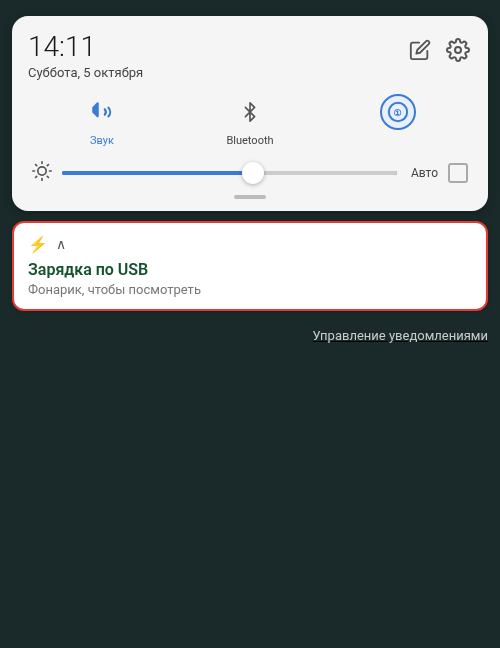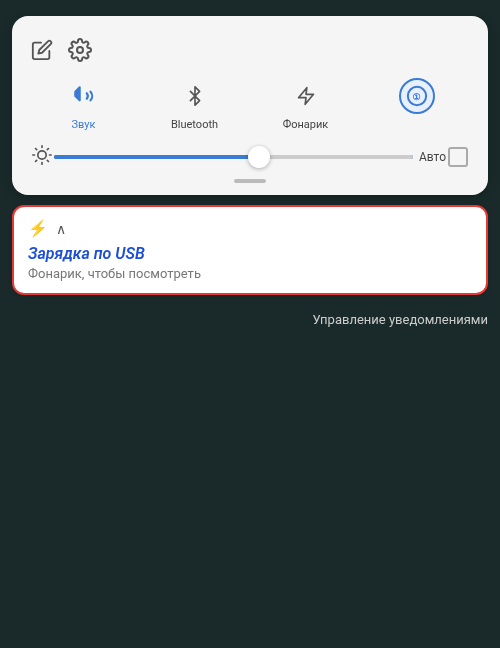--- a/index.html
+++ b/index.html
@@ -105,21 +105,21 @@
       line-height: 1.2;
     }
 
     .toggle-label.active {
       color: #3a7bd5;
     }
 
     .brightness-row {
       display: flex;
       align-items: center;
-      gap: 2px;
+      gap: 10px;
       margin-bottom: 10px;
       padding: 0 4px;
     }
 
     .brightness-icon {
       font-size: 18px;
       color: #555;
     }
 
     .brightness-slider {
@@ -196,48 +196,52 @@
     }
 
     .notification-chevron {
       font-size: 14px;
       color: #555;
     }
 
     .notification-title {
       font-size: 16px;
       font-weight: 600;
-      color: #1d4ed8;
+      color: #14532d;
       margin-bottom: 3px;
-      font-style: italic;
     }
 
     .notification-subtitle {
       font-size: 13px;
       color: #777;
     }
 
     .manage-notifications {
       text-align: right;
       margin: 10px 12px 0 12px;
       padding: 4px 0;
+      text-decoration: underline;
     }
 
     .manage-notifications-text {
       font-size: 13px;
       color: #ccc;
     }
 
   </style>
 </head>
 <body>
 
 <div class="notification-panel">
 
   <div class="status-bar">
+    <div class="time-date">
+      <span class="time">14:11</span>
+      <span class="date">Суббота, 5 октября</span>
+    </div>
     <div class="status-icons">
       <div class="status-icon">
         <svg width="22" height="22" viewBox="0 0 24 24" fill="none" stroke="#555" stroke-width="2" stroke-linecap="round" stroke-linejoin="round">
           <path d="M11 4H4a2 2 0 0 0-2 2v14a2 2 0 0 0 2 2h14a2 2 0 0 0 2-2v-7"></path>
           <path d="M18.5 2.5a2.121 2.121 0 0 1 3 3L12 15l-4 1 1-4 9.5-9.5z"></path>
         </svg>
       </div>
       <div class="status-icon">
         <svg width="24" height="24" viewBox="0 0 24 24" fill="none" stroke="#555" stroke-width="2" stroke-linecap="round" stroke-linejoin="round">
           <circle cx="12" cy="12" r="3"></circle>
@@ -264,28 +268,20 @@
 
     <div class="toggle-item">
       <div class="toggle-icon">
         <svg width="20" height="26" viewBox="0 0 24 24" fill="none" stroke="#555" stroke-width="2" stroke-linecap="round" stroke-linejoin="round">
           <polyline points="6.5 6.5 17.5 17.5 12 23 12 1 17.5 6.5 6.5 17.5"></polyline>
         </svg>
       </div>
       <span class="toggle-label">Bluetooth</span>
     </div>
 
-    <div class="toggle-item">
-      <div class="toggle-icon">
-        <svg width="20" height="26" viewBox="0 0 24 24" fill="none" stroke="#555" stroke-width="2" stroke-linecap="round" stroke-linejoin="round">
-          <polygon points="13 2 3 14 12 14 11 22 21 10 12 10 13 2"></polygon>
-        </svg>
-      </div>
-      <span class="toggle-label">Фонарик</span>
-    </div>
 
     <div class="toggle-item">
       <div class="toggle-icon active-circle">
         <svg width="22" height="22" viewBox="0 0 24 24" fill="none" stroke="#3a7bd5" stroke-width="2.2" stroke-linecap="round" stroke-linejoin="round">
           <circle cx="12" cy="12" r="10"></circle>
           <text x="7" y="16" font-size="10" fill="#3a7bd5" stroke="none" font-weight="bold">①</text>
         </svg>
       </div>
     </div>
   </div>

